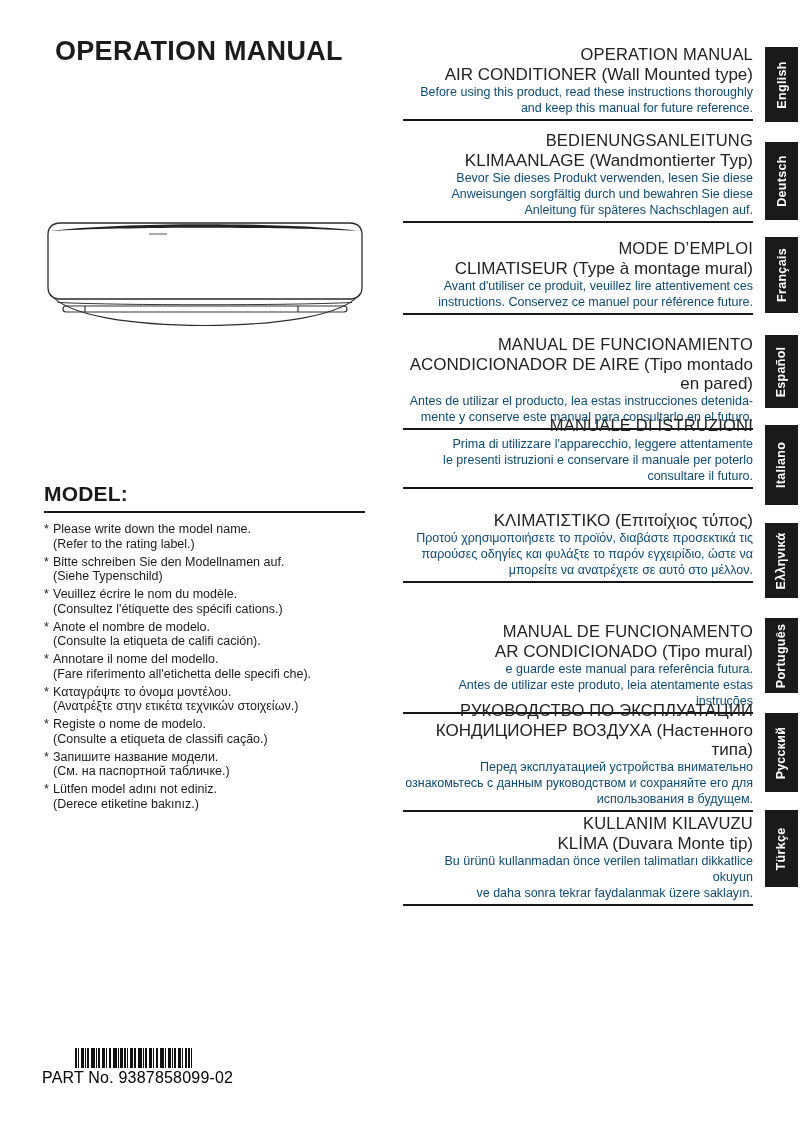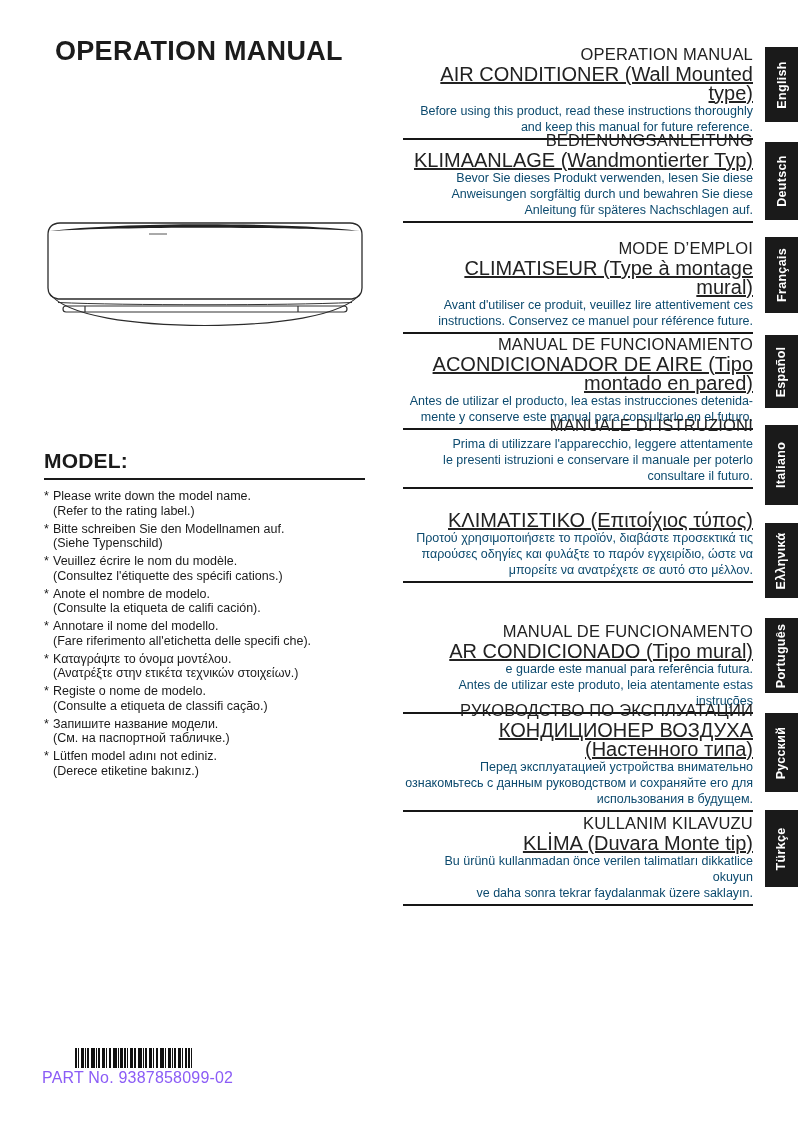--- a/index.html
+++ b/index.html
@@ -14,49 +14,49 @@
     position:absolute;left:55px;top:36px;
     font-size:27px;font-weight:bold;letter-spacing:0.3px;color:#1c1c1c;
   }
 
   .ac-illustration{position:absolute;left:45px;top:218px;}
 
   
   .model{position:absolute;left:44px;top:449px;width:321px;}
   .model-heading{
     font-size:21px;font-weight:bold;letter-spacing:0.2px;
-    border-bottom:2.5px solid #1a1a1a;padding-bottom:5px;
+    border-bottom:2.5px solid #1a1a1a;padding-bottom:5px;margin-top:33px;
   }
   .notes{margin-top:9px;}
   .note{display:flex;font-size:12.5px;line-height:14.5px;margin-bottom:3.5px;}
   .note .star{width:9px;flex:none;}
   .note .sub{}
 
   
   .lang{
     position:absolute;left:403px;width:350px;text-align:right;
     border-bottom:2px solid #161616;padding-bottom:3px;
   }
   .s-title{font-size:16.5px;line-height:21px;letter-spacing:0.2px;color:#222;}
-  .s-sub{font-size:20px;line-height:19px;color:#222;text-decoration:underline;}
+  .s-sub{font-size:17px;line-height:19px;color:#222;}
   .s-line{font-size:12.5px;line-height:16px;color:#0c4a6e;}
 
   
   .tab{
     position:absolute;right:4px;width:33px;background:#1a1a1a;
     display:flex;align-items:center;justify-content:center;
   }
   .tab-label{
     transform:rotate(-90deg);white-space:nowrap;
     color:#ffffff;font-size:12.5px;font-weight:bold;letter-spacing:0.3px;
   }
 
   
   .barcode{position:absolute;left:75px;top:1048px;}
-  .part-no{position:absolute;left:42px;top:1069px;font-size:16px;letter-spacing:0.2px;color:#8b5cf6;}
+  .part-no{position:absolute;left:42px;top:1069px;font-size:16px;letter-spacing:0.2px;color:#000000;}
 </style>
 </head>
 <body>
 
 <div class="page">
 
   <div class="main-title">OPERATION MANUAL</div>
 
   <svg class="ac-illustration" width="320" height="116" viewBox="0 0 320 116" aria-hidden="true">
     <path d="M3,70 L3,17 Q3,5.5 15,5 L305,5 Q317,5.5 317,17 L317,70 Q317,79 307,81 L13,81 Q3,79 3,70 Z" fill="none" stroke="#2b2b2b" stroke-width="1.3"></path>

